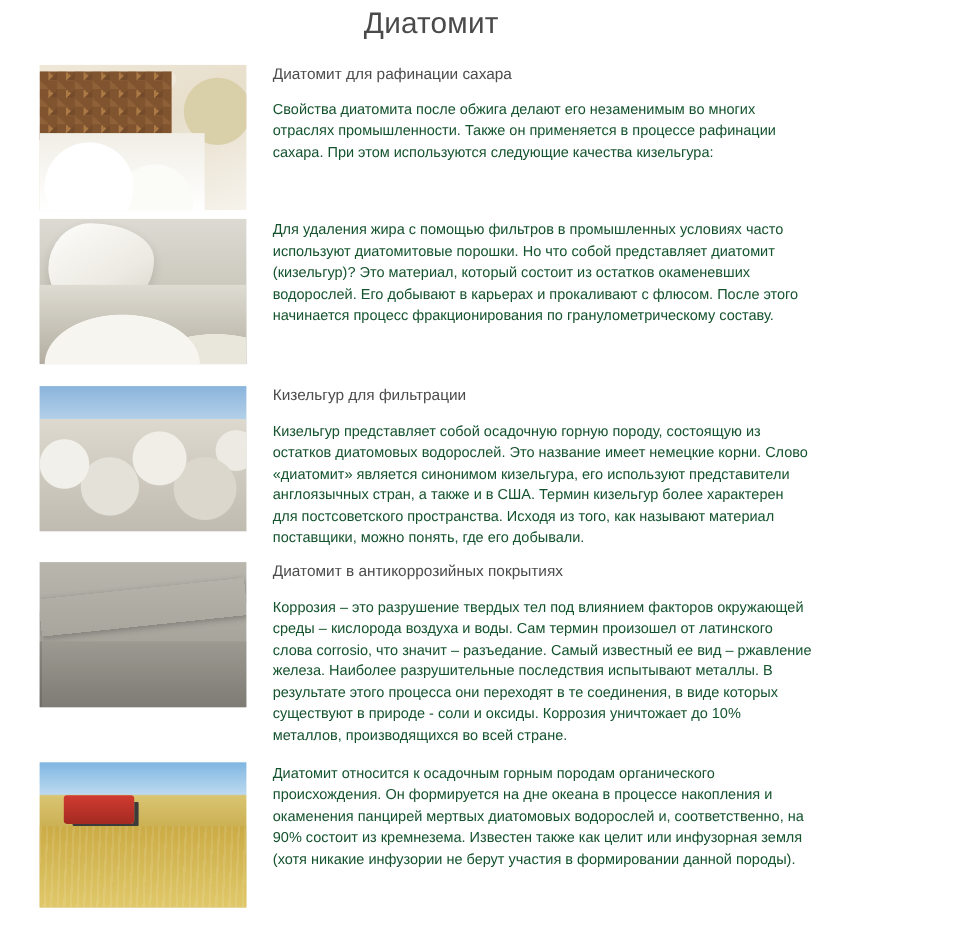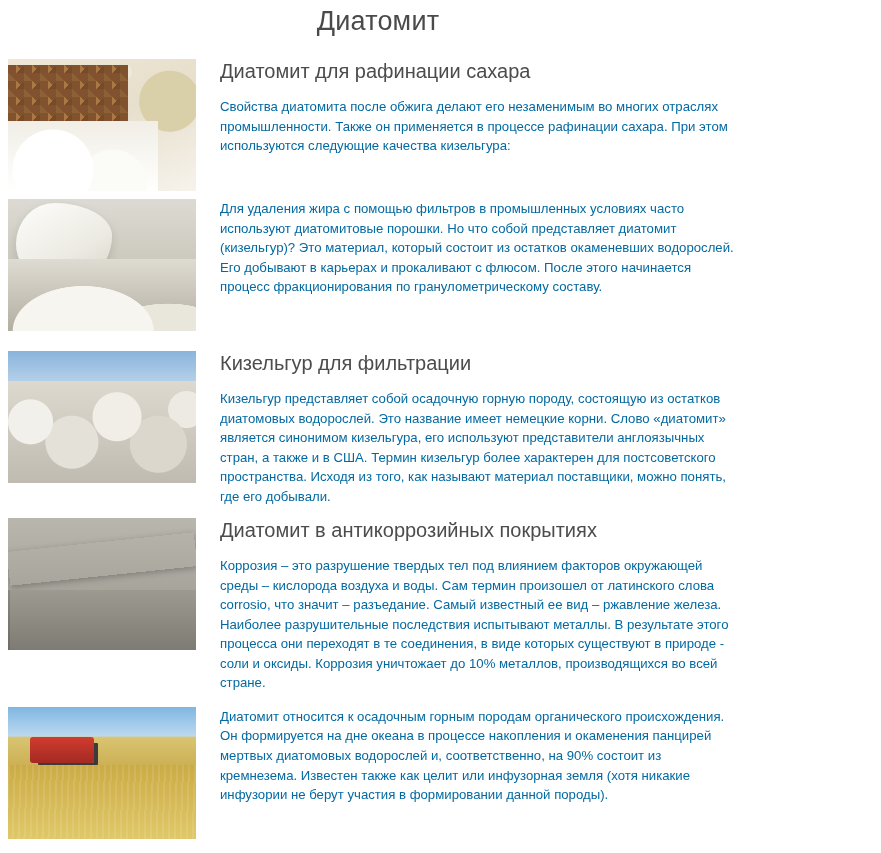--- a/index.html
+++ b/index.html
@@ -10,20 +10,21 @@
   }
   body {
     width: 881px;
     min-height: 853px;
     font-family: "Liberation Sans", sans-serif;
     color: #333333;
   }
   .page {
     width: 756px;
     position: relative;
+    padding-left: 28px;
   }
   .page-title {
     text-align: center;
     font-size: 27px;
     font-weight: normal;
     color: #4a4a4a;
     margin: 0;
     padding: 6px 0 16px 0;
     letter-spacing: 0.2px;
   }
@@ -44,30 +45,30 @@
     position: relative;
     background: #cfcfcf;
     display: block;
   }
   .text-col {
     flex: 1 1 auto;
     padding-left: 24px;
     padding-right: 18px;
   }
   .article-title {
-    font-size: 20px;
+    font-size: 14px;
     font-weight: normal;
     color: #4c4c4c;
     margin: 0 0 14px 0;
     line-height: 1.2;
   }
   .article-body {
     font-size: 13.2px;
     line-height: 1.48;
-    color: #0369a1;
+    color: #14532d;
     margin: 0;
     text-align: left;
   }
   .a1 { margin-top: 6px; }
   .a2 { margin-top: 8px; }
   .a3 { margin-top: 20px; }
   .a4 { margin-top: 12px; }
   .a5 { margin-top: 14px; }
 
   

